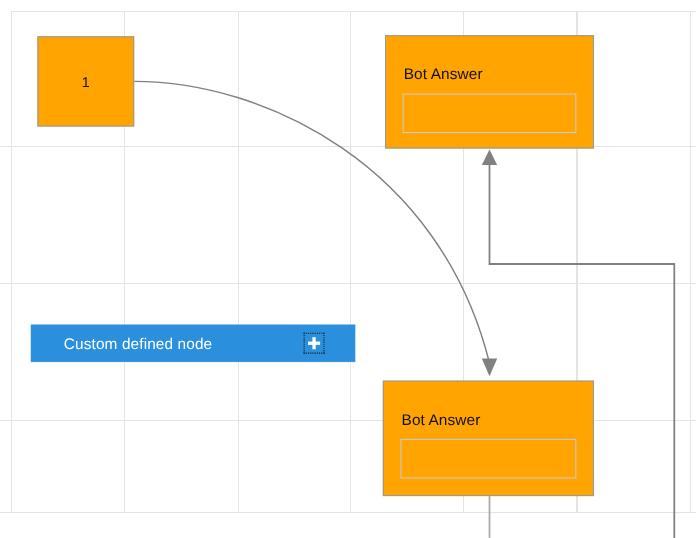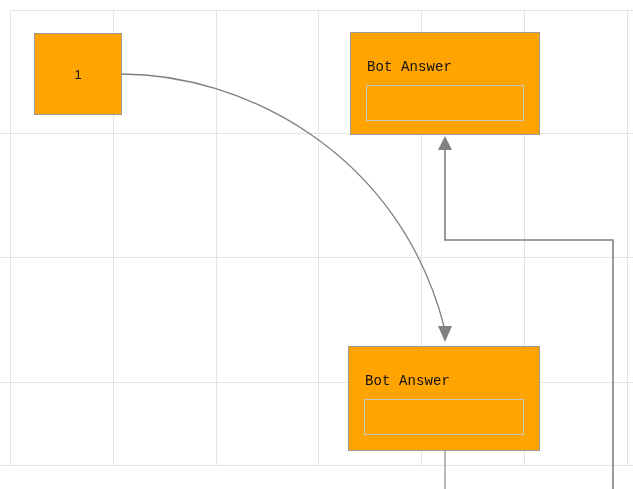--- a/index.html
+++ b/index.html
@@ -23,21 +23,20 @@
     box-sizing:border-box;
     background:#ffa400;
     border:1px solid #9a9a9a;
   }
   .node-simple{
     display:flex;align-items:center;justify-content:center;
     color:#111111;font-size:13px;
   }
   .node-card{
     padding:12px;
-    font-family:Liberation Mono, monospace;
   }
   .node-card .node-title{
     position:absolute;
     left:16px;top:26px;
     font-size:14px;
     color:#111111;
     letter-spacing:.1px;
     white-space:nowrap;
   }
   .node-card .node-field{
@@ -128,14 +127,21 @@
   <div class="node node-card" style="left:350px;top:32px;width:190px;height:103px;">
     <div class="node-title">Bot Answer</div>
     <div class="node-field"></div>
   </div>
 
   <div class="node node-card" style="left:348px;top:346px;width:192px;height:105px;">
     <div class="node-title">Bot Answer</div>
     <div class="node-field"></div>
   </div>
 
+  <div id="palette-button">
+    <span class="pb-label">Custom defined node</span>
+    <span class="pb-add">
+      <span class="plus-h"></span>
+      <span class="plus-v"></span>
+    </span>
+  </div>
 
 </div>
 
 </body></html>

